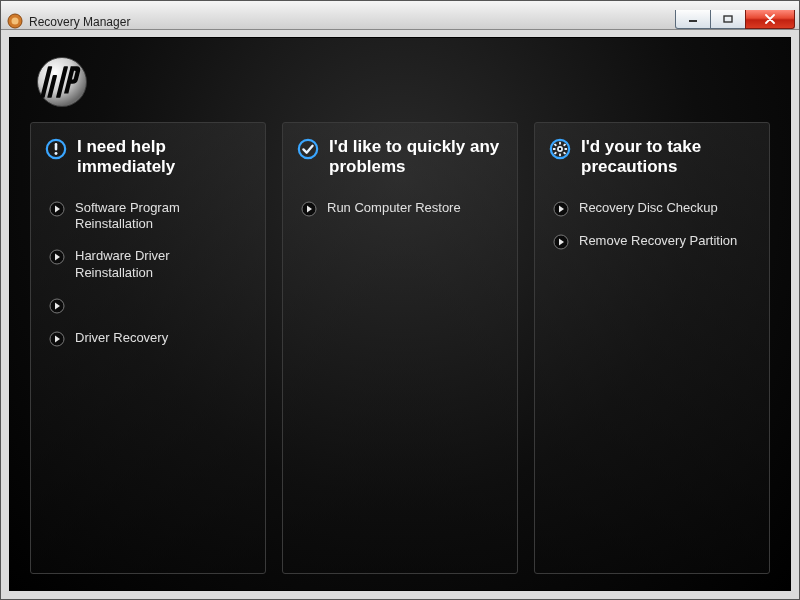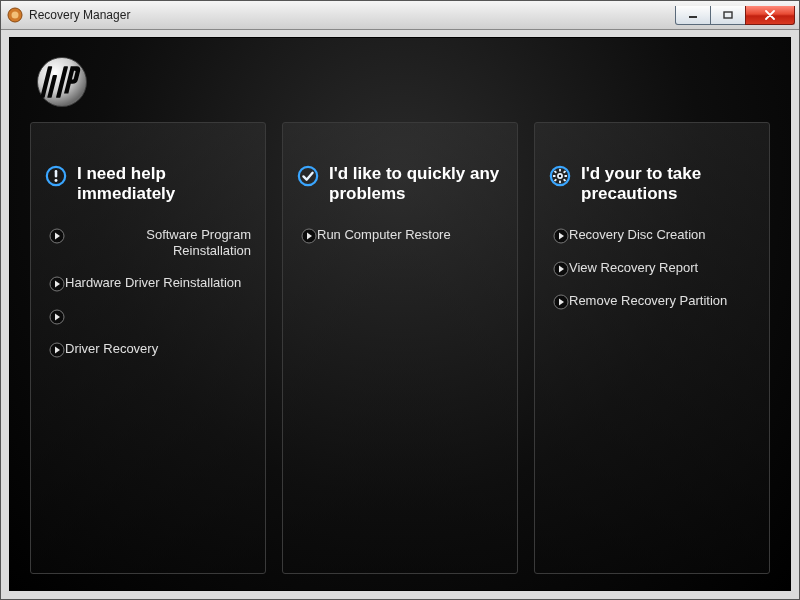--- a/index.html
+++ b/index.html
@@ -15,21 +15,21 @@
     position: relative;
     width: 800px;
     height: 600px;
     box-sizing: border-box;
     background: #dcdcdc;
     border: 1px solid #555;
   }
   .titlebar {
     height: 28px;
     display: flex;
-    align-items: center;
+    align-items: flex-end;
     background: linear-gradient(to bottom, #f5f5f5 0%, #e2e2e2 50%, #d0d0d0 100%);
     border-bottom: 1px solid #888;
     padding: 0 4px;
   }
   .title-icon {
     width: 16px;
     height: 16px;
     margin: 0 6px 0 2px;
   }
   .title-text {
@@ -111,41 +111,40 @@
     border: 1px solid #3a3a3a;
     border-radius: 3px;
     background: linear-gradient(to bottom, rgba(60,60,60,0.35), rgba(10,10,10,0.5));
     padding: 14px 14px 14px 14px;
   }
   .col-head {
     display: flex;
     align-items: flex-start;
     gap: 10px;
     margin-bottom: 16px;
-    margin-top: 27px;
   }
   .col-icon {
     width: 22px;
     height: 22px;
     flex: 0 0 auto;
     margin-top: 1px;
   }
   .col-title {
     font-size: 17px;
     font-weight: 600;
     line-height: 1.2;
     color: #fff;
   }
   .item {
     display: flex;
     align-items: flex-start;
+    gap: 10px;
     padding: 6px 0 10px 4px;
     cursor: pointer;
     color: #e0e0e0;
-    text-align: right;
   }
   .play-icon {
     width: 16px;
     height: 16px;
     flex: 0 0 auto;
     margin-top: 1px;
   }
   .item-label {
     font-size: 13px;
     line-height: 1.25;
@@ -289,28 +288,21 @@
                 <circle cx="12" cy="12" r="1.3" fill="#0b0b0b"></circle>
               </svg>
             </span>
             <div class="col-title">I'd your to take precautions</div>
           </div>
           <div class="item">
             <span class="play-icon"><svg viewBox="0 0 16 16">
                   <circle cx="8" cy="8" r="7" fill="#0b0b0b" stroke="#777"></circle>
                   <path d="M6 4.5 L11 8 L6 11.5 Z" fill="#e8e8e8"></path>
                 </svg></span>
-            <span class="item-label">Recovery Disc Creation</span>
-          </div>
-          <div class="item">
-            <span class="play-icon"><svg viewBox="0 0 16 16">
-                  <circle cx="8" cy="8" r="7" fill="#0b0b0b" stroke="#777"></circle>
-                  <path d="M6 4.5 L11 8 L6 11.5 Z" fill="#e8e8e8"></path>
-                </svg></span>
-            <span class="item-label">View Recovery Report</span>
+            <span class="item-label">Recovery Disc Checkup</span>
           </div>
           <div class="item">
             <span class="play-icon"><svg viewBox="0 0 16 16">
                   <circle cx="8" cy="8" r="7" fill="#0b0b0b" stroke="#777"></circle>
                   <path d="M6 4.5 L11 8 L6 11.5 Z" fill="#e8e8e8"></path>
                 </svg></span>
             <span class="item-label">Remove Recovery Partition</span>
           </div>
         </div>
 

